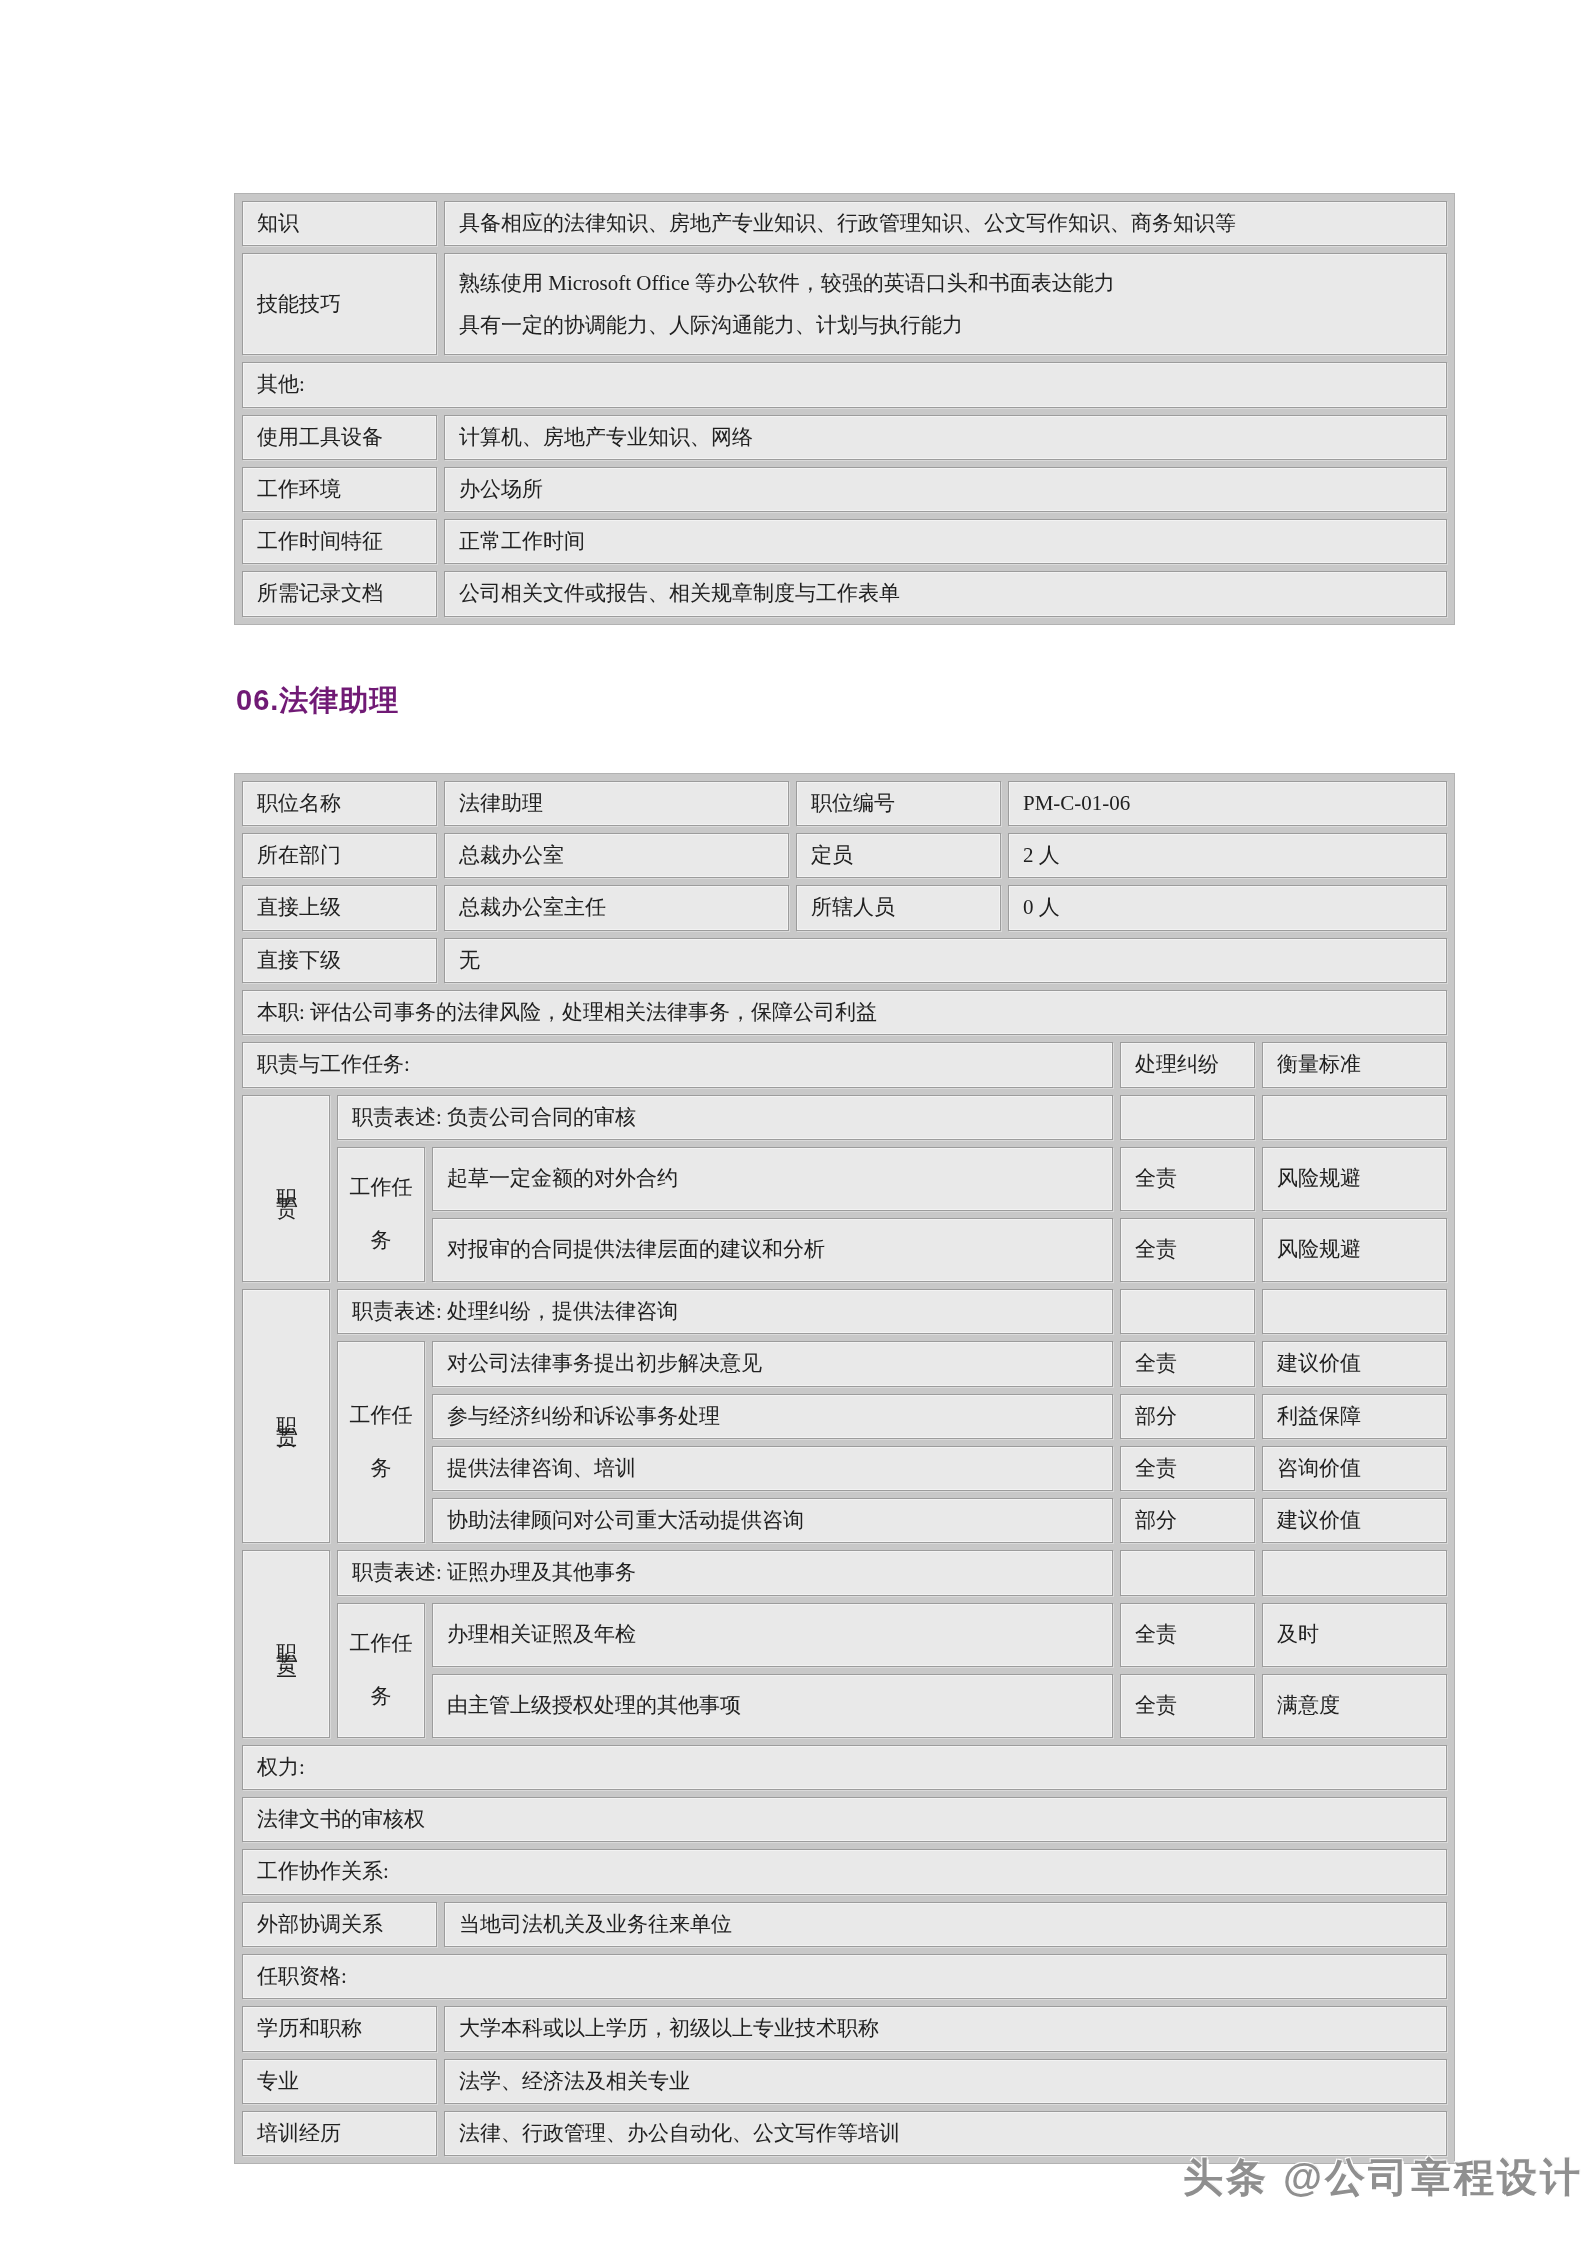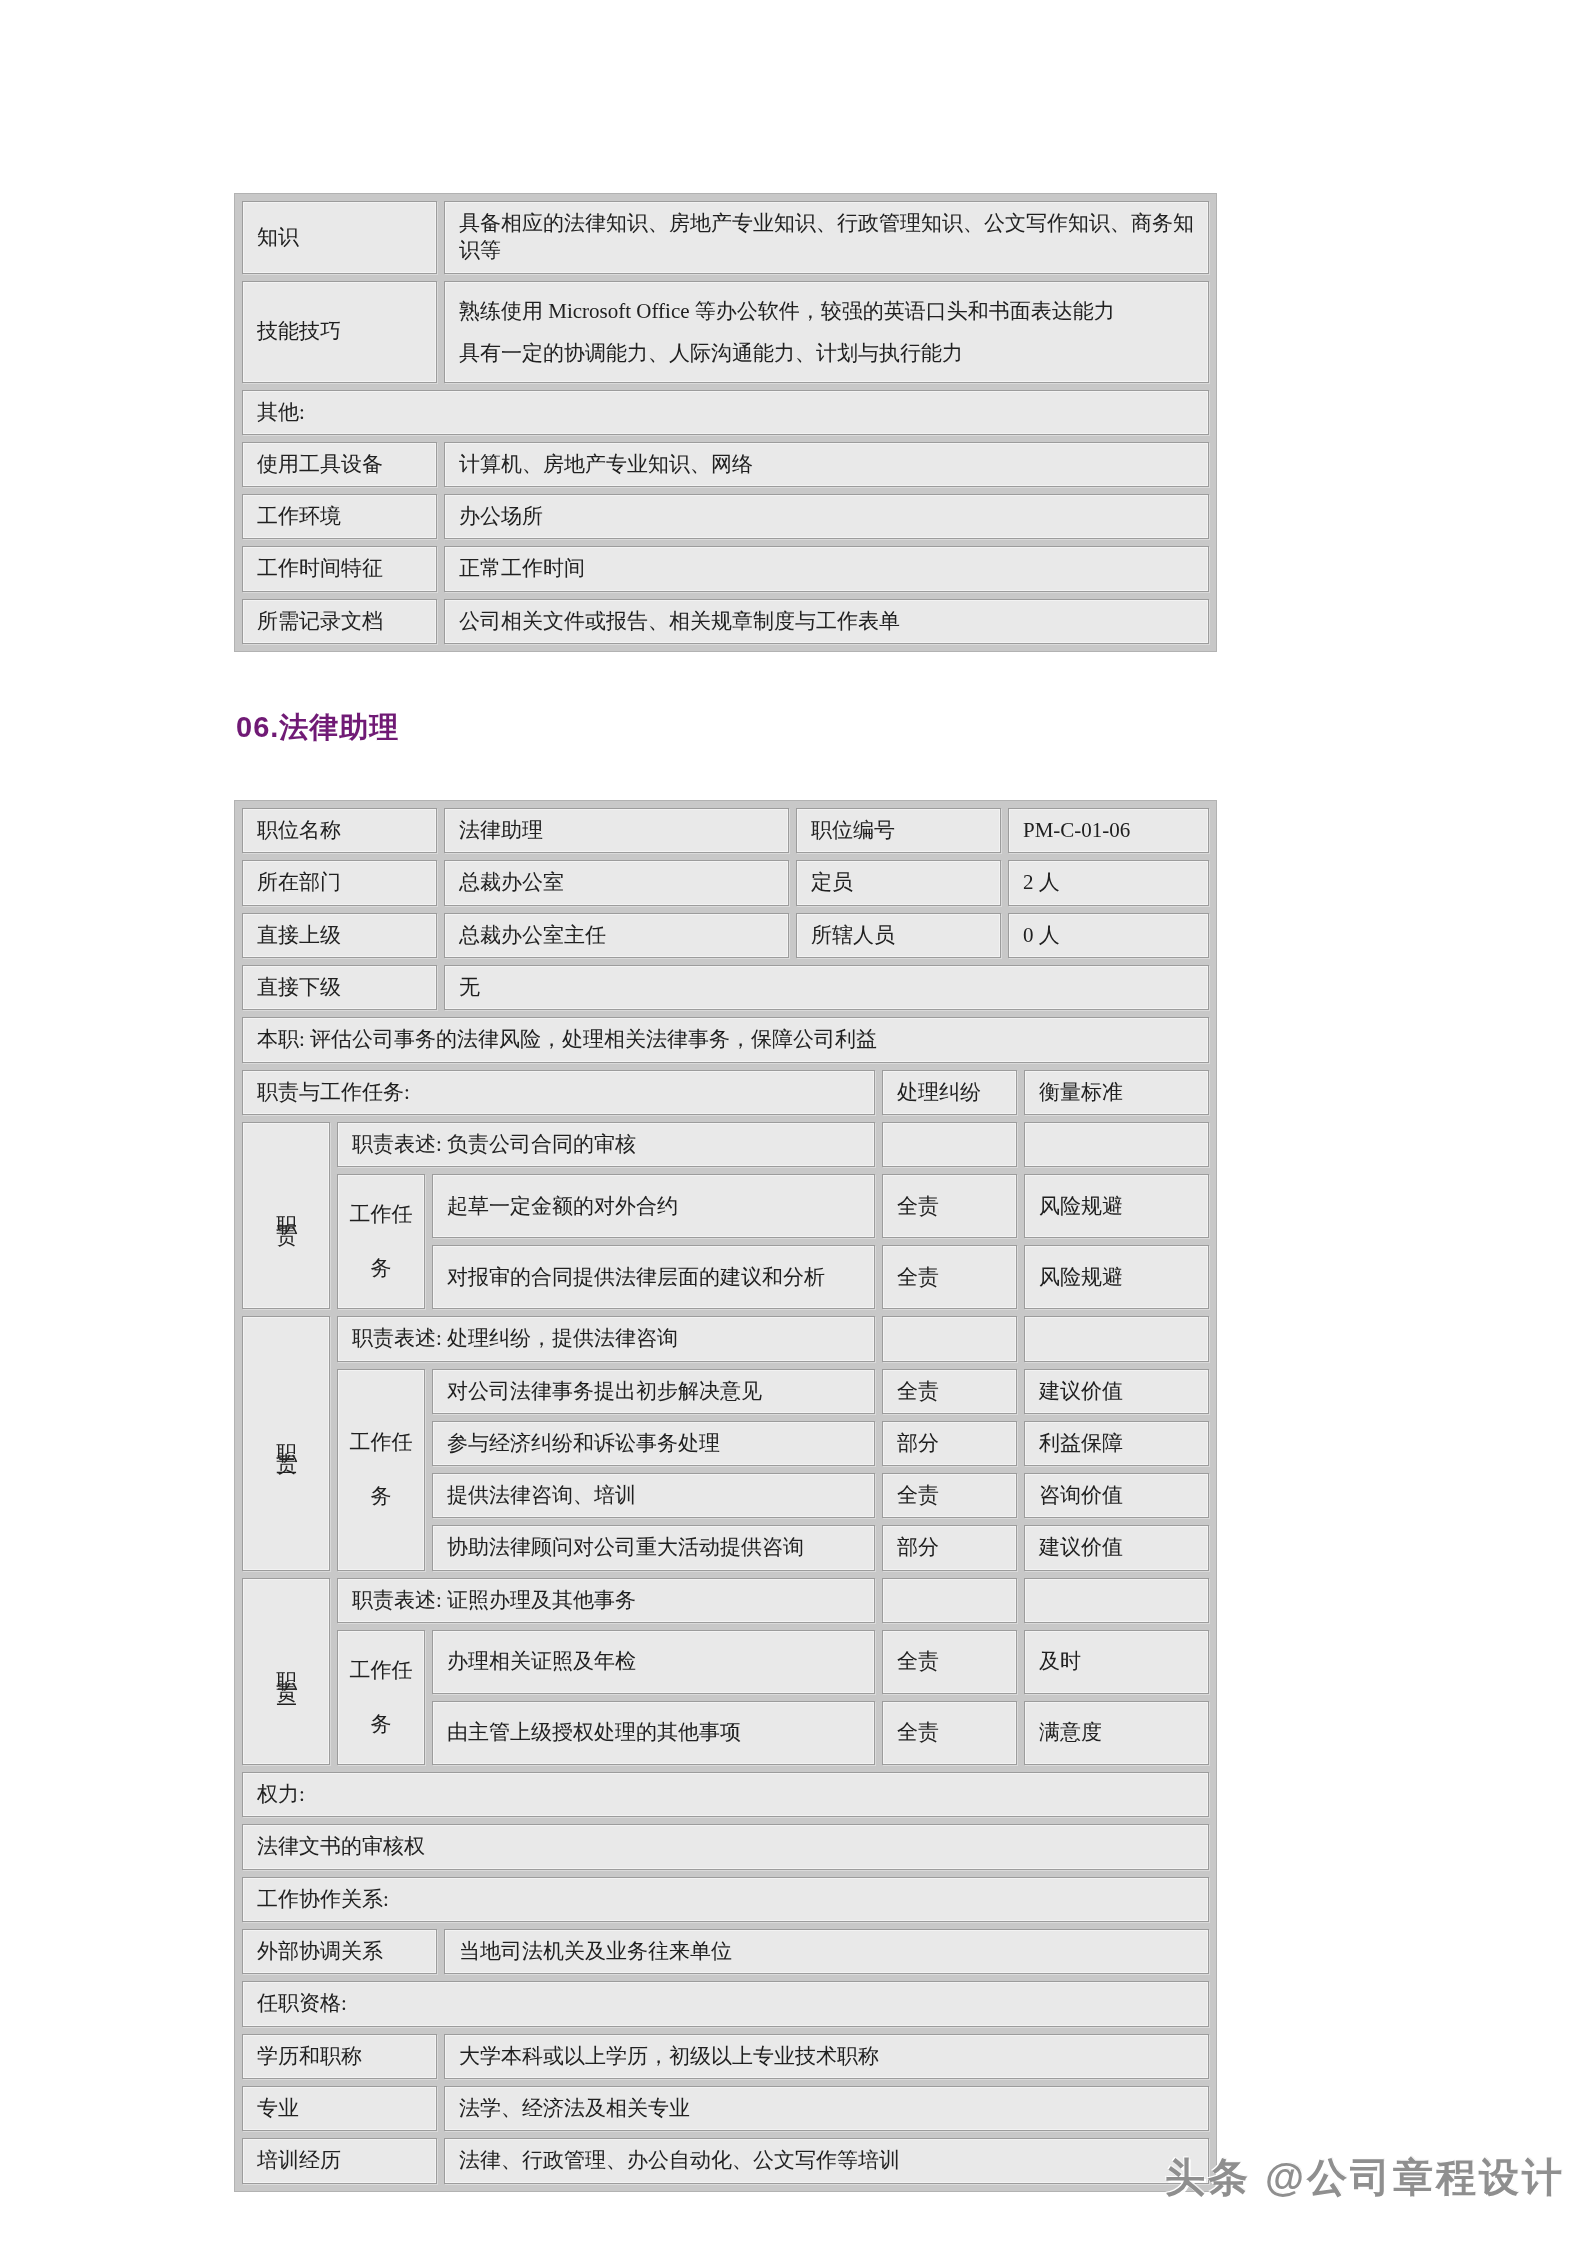--- a/index.html
+++ b/index.html
@@ -11,21 +11,21 @@
   body {
     width: 1587px;
     height: 2245px;
     position: relative;
     overflow: hidden;
   }
   .content {
     position: absolute;
     left: 234px;
     top: 193px;
-    width: 983px;
+    width: 1221px;
   }
   .frame {
     background: #c8c8c8;
     border: 1px solid #b2b2b2;
   }
   table.tbl {
     width: 100%;
     border-collapse: separate;
     border-spacing: 7px;
     table-layout: fixed;
@@ -64,21 +64,21 @@
     font-family: "Liberation Sans", "DejaVu Sans", sans-serif;
     font-size: 29px;
     font-weight: bold;
     color: #701a75;
     margin: 56px 0 52px 2px;
     letter-spacing: 1px;
   }
   .watermark {
     position: absolute;
     top: 2150px;
-    right: 22px;
+    right: 4px;
     font-family: "Liberation Sans", "DejaVu Sans", sans-serif;
     font-size: 40px;
     font-weight: bold;
     color: #8f8f8f;
     letter-spacing: 3px;
     text-shadow: 2px 2px 0 #ffffff, -1px -1px 0 #ffffff, 1px -1px 0 #f2f2f2;
   }
 </style>
 </head>
 <body>

